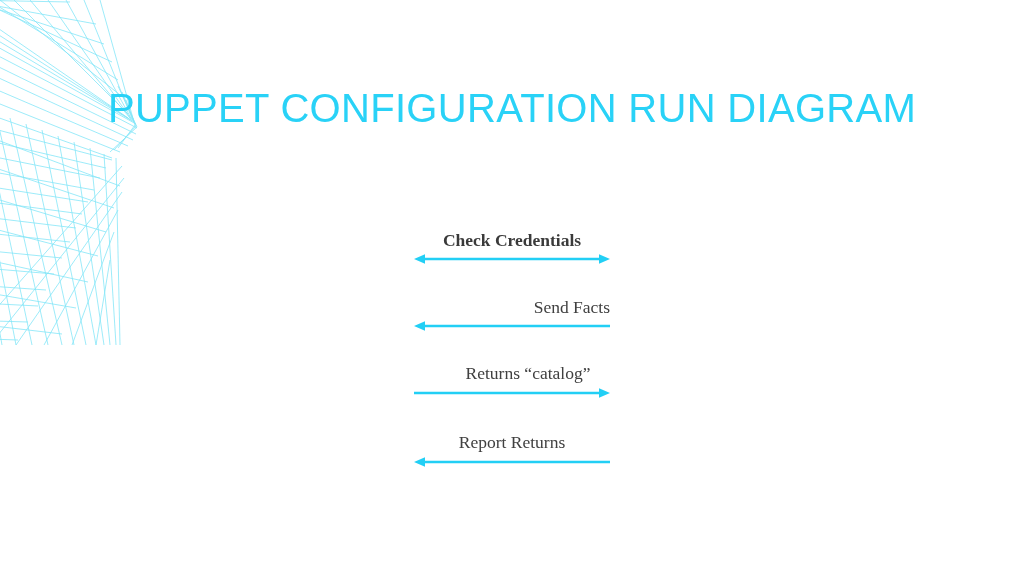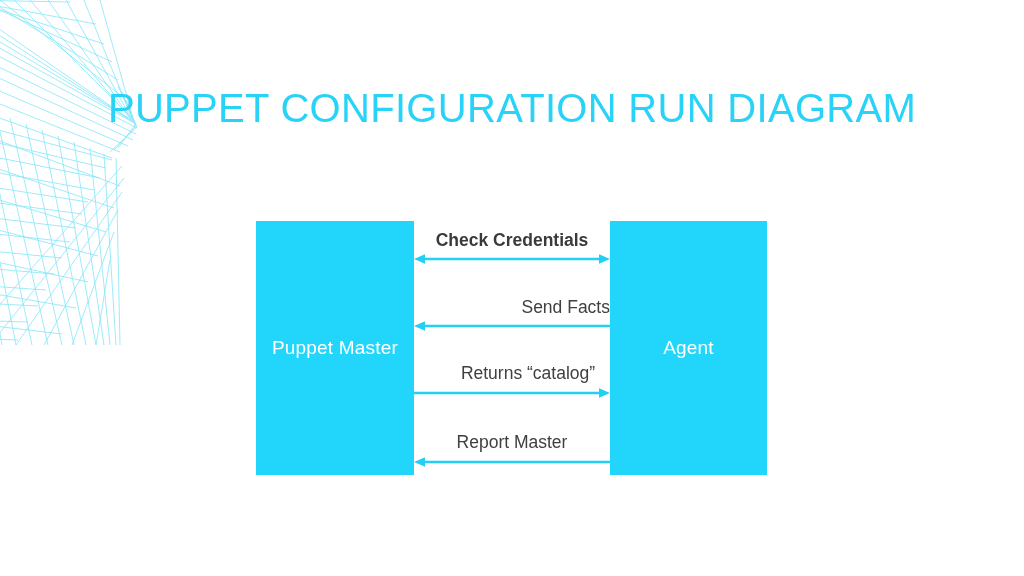--- a/index.html
+++ b/index.html
@@ -85,21 +85,21 @@
     position: absolute;
     left: 414px;
     width: 196px;
   }
   .flow .flow-label {
     position: absolute;
     left: 0;
     width: 196px;
     text-align: center;
     color: #404040;
-    font-family: Liberation Sans, sans-serif;
+    font-family: Liberation Serif, serif;
     font-size: 17.5px;
     line-height: 21px;
     white-space: nowrap;
   }
   .flow .flow-label.bold {
     font-weight: 700;
     color: #3a3a3a;
   }
   .flow .flow-arrow {
     position: absolute;
@@ -198,27 +198,21 @@
       <path d="M-10 345 L124 178"></path>
       <path d="M16 345 L122 192"></path>
       <path d="M44 345 L118 210"></path>
       <path d="M72 345 L114 232"></path>
       <path d="M96 345 L110 260"></path>
     </g>
   </svg>
 
   <div id="slide-title">PUPPET CONFIGURATION RUN DIAGRAM</div>
 
-  <div class="node-box" id="node-master">
-    <span class="node-label">Puppet Master</span>
-  </div>
-
-  <div class="node-box" id="node-agent">
-    <span class="node-label">Agent</span>
-  </div>
+
 
   <div class="flow" id="flow-check">
     <div class="flow-label bold">Check Credentials</div>
     <svg class="flow-arrow" viewBox="0 0 196 14" preserveAspectRatio="none" aria-hidden="true">
       <line x1="8" y1="7" x2="188" y2="7" stroke="#22cff5" stroke-width="2.4"></line>
       <polygon points="0,7 11,2.2 11,11.8" fill="#22cff5"></polygon>
       <polygon points="196,7 185,2.2 185,11.8" fill="#22cff5"></polygon>
     </svg>
   </div>
 
@@ -232,20 +226,20 @@
 
   <div class="flow" id="flow-catalog">
     <div class="flow-label">Returns “catalog”</div>
     <svg class="flow-arrow" viewBox="0 0 196 14" preserveAspectRatio="none" aria-hidden="true">
       <line x1="0" y1="7" x2="188" y2="7" stroke="#22cff5" stroke-width="2.4"></line>
       <polygon points="196,7 185,2.2 185,11.8" fill="#22cff5"></polygon>
     </svg>
   </div>
 
   <div class="flow" id="flow-report">
-    <div class="flow-label">Report Master</div>
+    <div class="flow-label">Report Returns</div>
     <svg class="flow-arrow" viewBox="0 0 196 14" preserveAspectRatio="none" aria-hidden="true">
       <line x1="8" y1="7" x2="196" y2="7" stroke="#22cff5" stroke-width="2.4"></line>
       <polygon points="0,7 11,2.2 11,11.8" fill="#22cff5"></polygon>
     </svg>
   </div>
 
 </div>
 
 </body></html>

